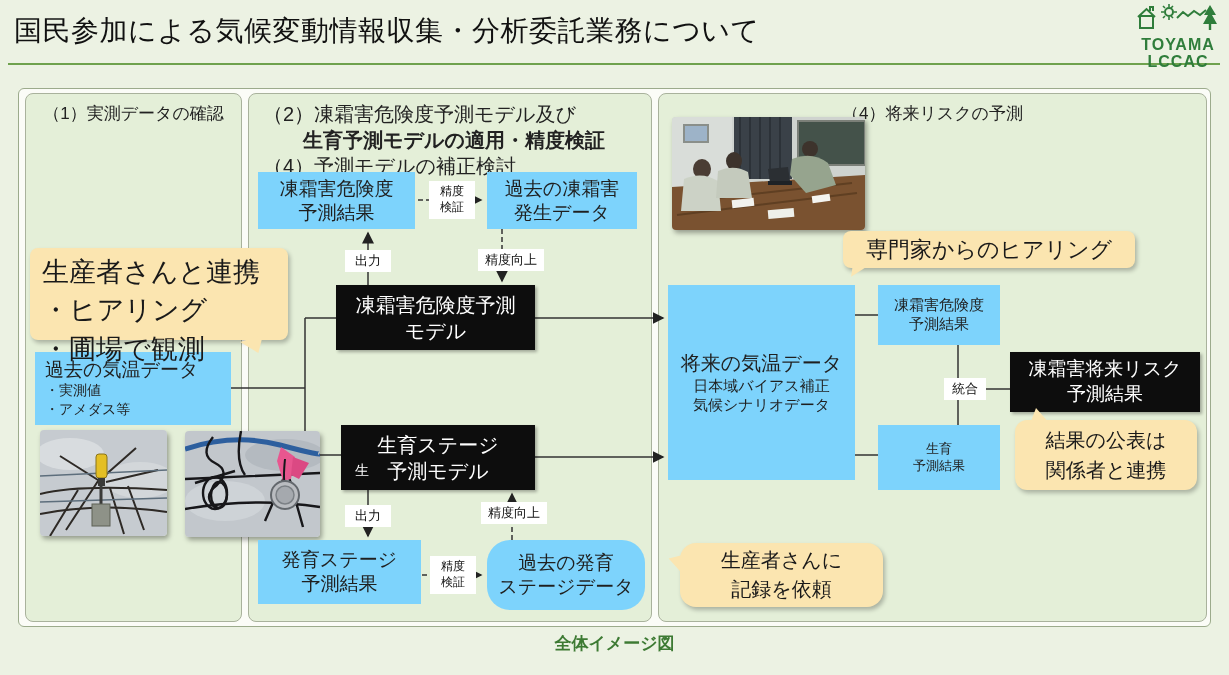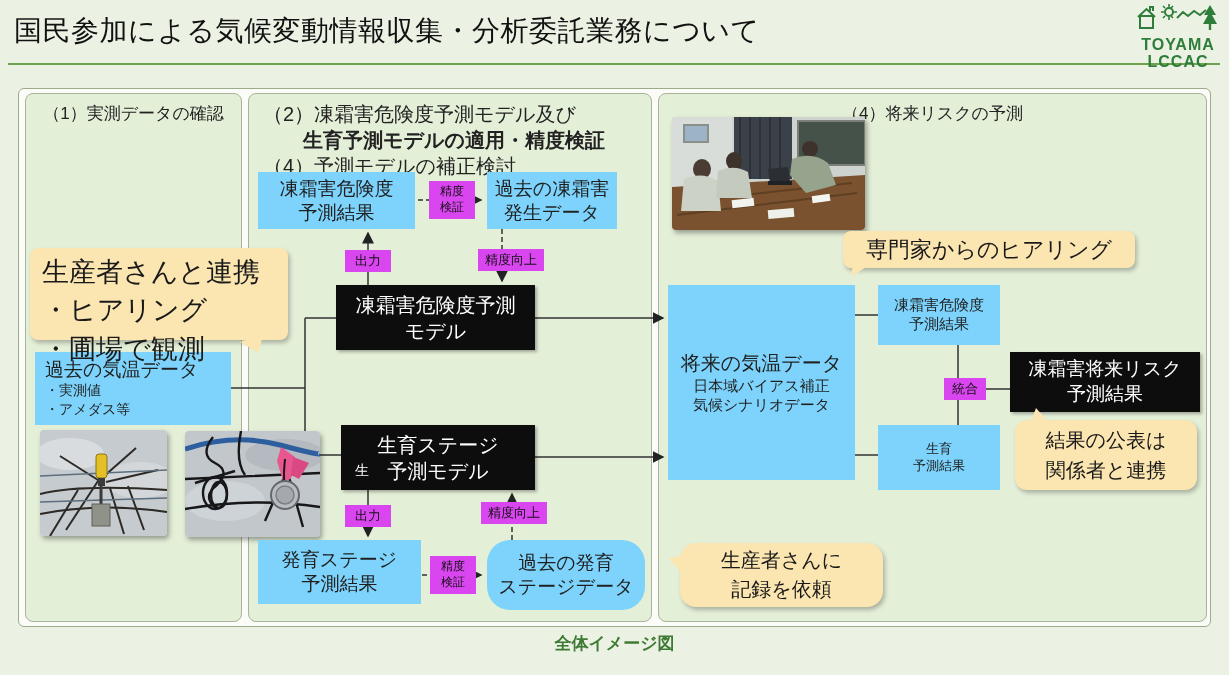--- a/index.html
+++ b/index.html
@@ -19,21 +19,21 @@
   
   .outer-frame{left:18px;top:88px;width:1191px;height:537px;background:#fbfcf7;border:1px solid #9cab8c;border-radius:6px;}
   .panel{background:#e4efd8;border:1px solid #a9b29c;border-radius:8px;}
   .panel-header{font-size:17px;color:#222;text-align:center;}
   .s23-header{font-size:20px;color:#222;line-height:26px;}
   
   .gbox{background:#7dd3fc;color:#1f1f1f;display:flex;align-items:center;justify-content:center;
         text-align:center;font-size:19px;line-height:1.25;}
   .bbox{background:#0d0d0d;color:#fff;display:flex;align-items:center;justify-content:center;
         text-align:center;font-size:20px;line-height:1.3;box-shadow:2px 2px 3px rgba(0,0,0,.3);}
-  .wlabel{background:#d946ef;color:#111;text-align:center;font-size:12px;line-height:1.3;
+  .wlabel{background:#ffffff;color:#111;text-align:center;font-size:12px;line-height:1.3;
           display:flex;align-items:center;justify-content:center;}
   .callout{background:#fbe5b0;border-radius:8px;box-shadow:2px 3px 4px rgba(0,0,0,.25);
            color:#191919;}
   .photo{box-shadow:2px 3px 5px rgba(0,0,0,.35);border-radius:4px;overflow:hidden;}
   .footer-label{left:0;top:632px;width:1229px;text-align:center;font-size:17px;font-weight:bold;color:#3d7a33;}
 </style>
 </head>
 <body>
 
 <div class="abs page-title">国民参加による気候変動情報収集・分析委託業務について</div>
@@ -169,21 +169,21 @@
     <path d="M96 16 l14 10 -4 22 -8 2 -6-20 z" fill="#e8568f"></path>
     <path d="M108 26 l16 6 -10 16 -8-4" fill="#db4983"></path>
     <path d="M100 28 q-2 20 0 26" stroke="#17171a" stroke-width="2" fill="none"></path>
     <circle cx="100" cy="64" r="14" fill="#b9bcc0" stroke="#63686d" stroke-width="2"></circle>
     <circle cx="100" cy="64" r="9" fill="#a5a9ae" stroke="#7b8085" stroke-width="1.5"></circle>
   </svg>
 </div>
 
 <div class="abs gbox pre" style="left:258px;top:172px;width:157px;height:57px;">凍霜害危険度
 予測結果</div>
-<div class="abs gbox pre" style="left:487px;top:172px;width:130px;height:57px;">過去の凍霜害
+<div class="abs gbox pre" style="left:487px;top:172px;width:150px;height:57px;">過去の凍霜害
 発生データ</div>
 <div class="abs wlabel pre" style="left:429px;top:181px;width:46px;height:38px;">精度
 検証</div>
 
 <div class="abs wlabel" style="left:345px;top:250px;width:46px;height:22px;font-size:13px;">出力</div>
 <div class="abs wlabel" style="left:478px;top:249px;width:66px;height:22px;font-size:13px;">精度向上</div>
 
 <div class="abs bbox pre" style="left:336px;top:285px;width:199px;height:65px;">凍霜害危険度予測
 モデル</div>
 

